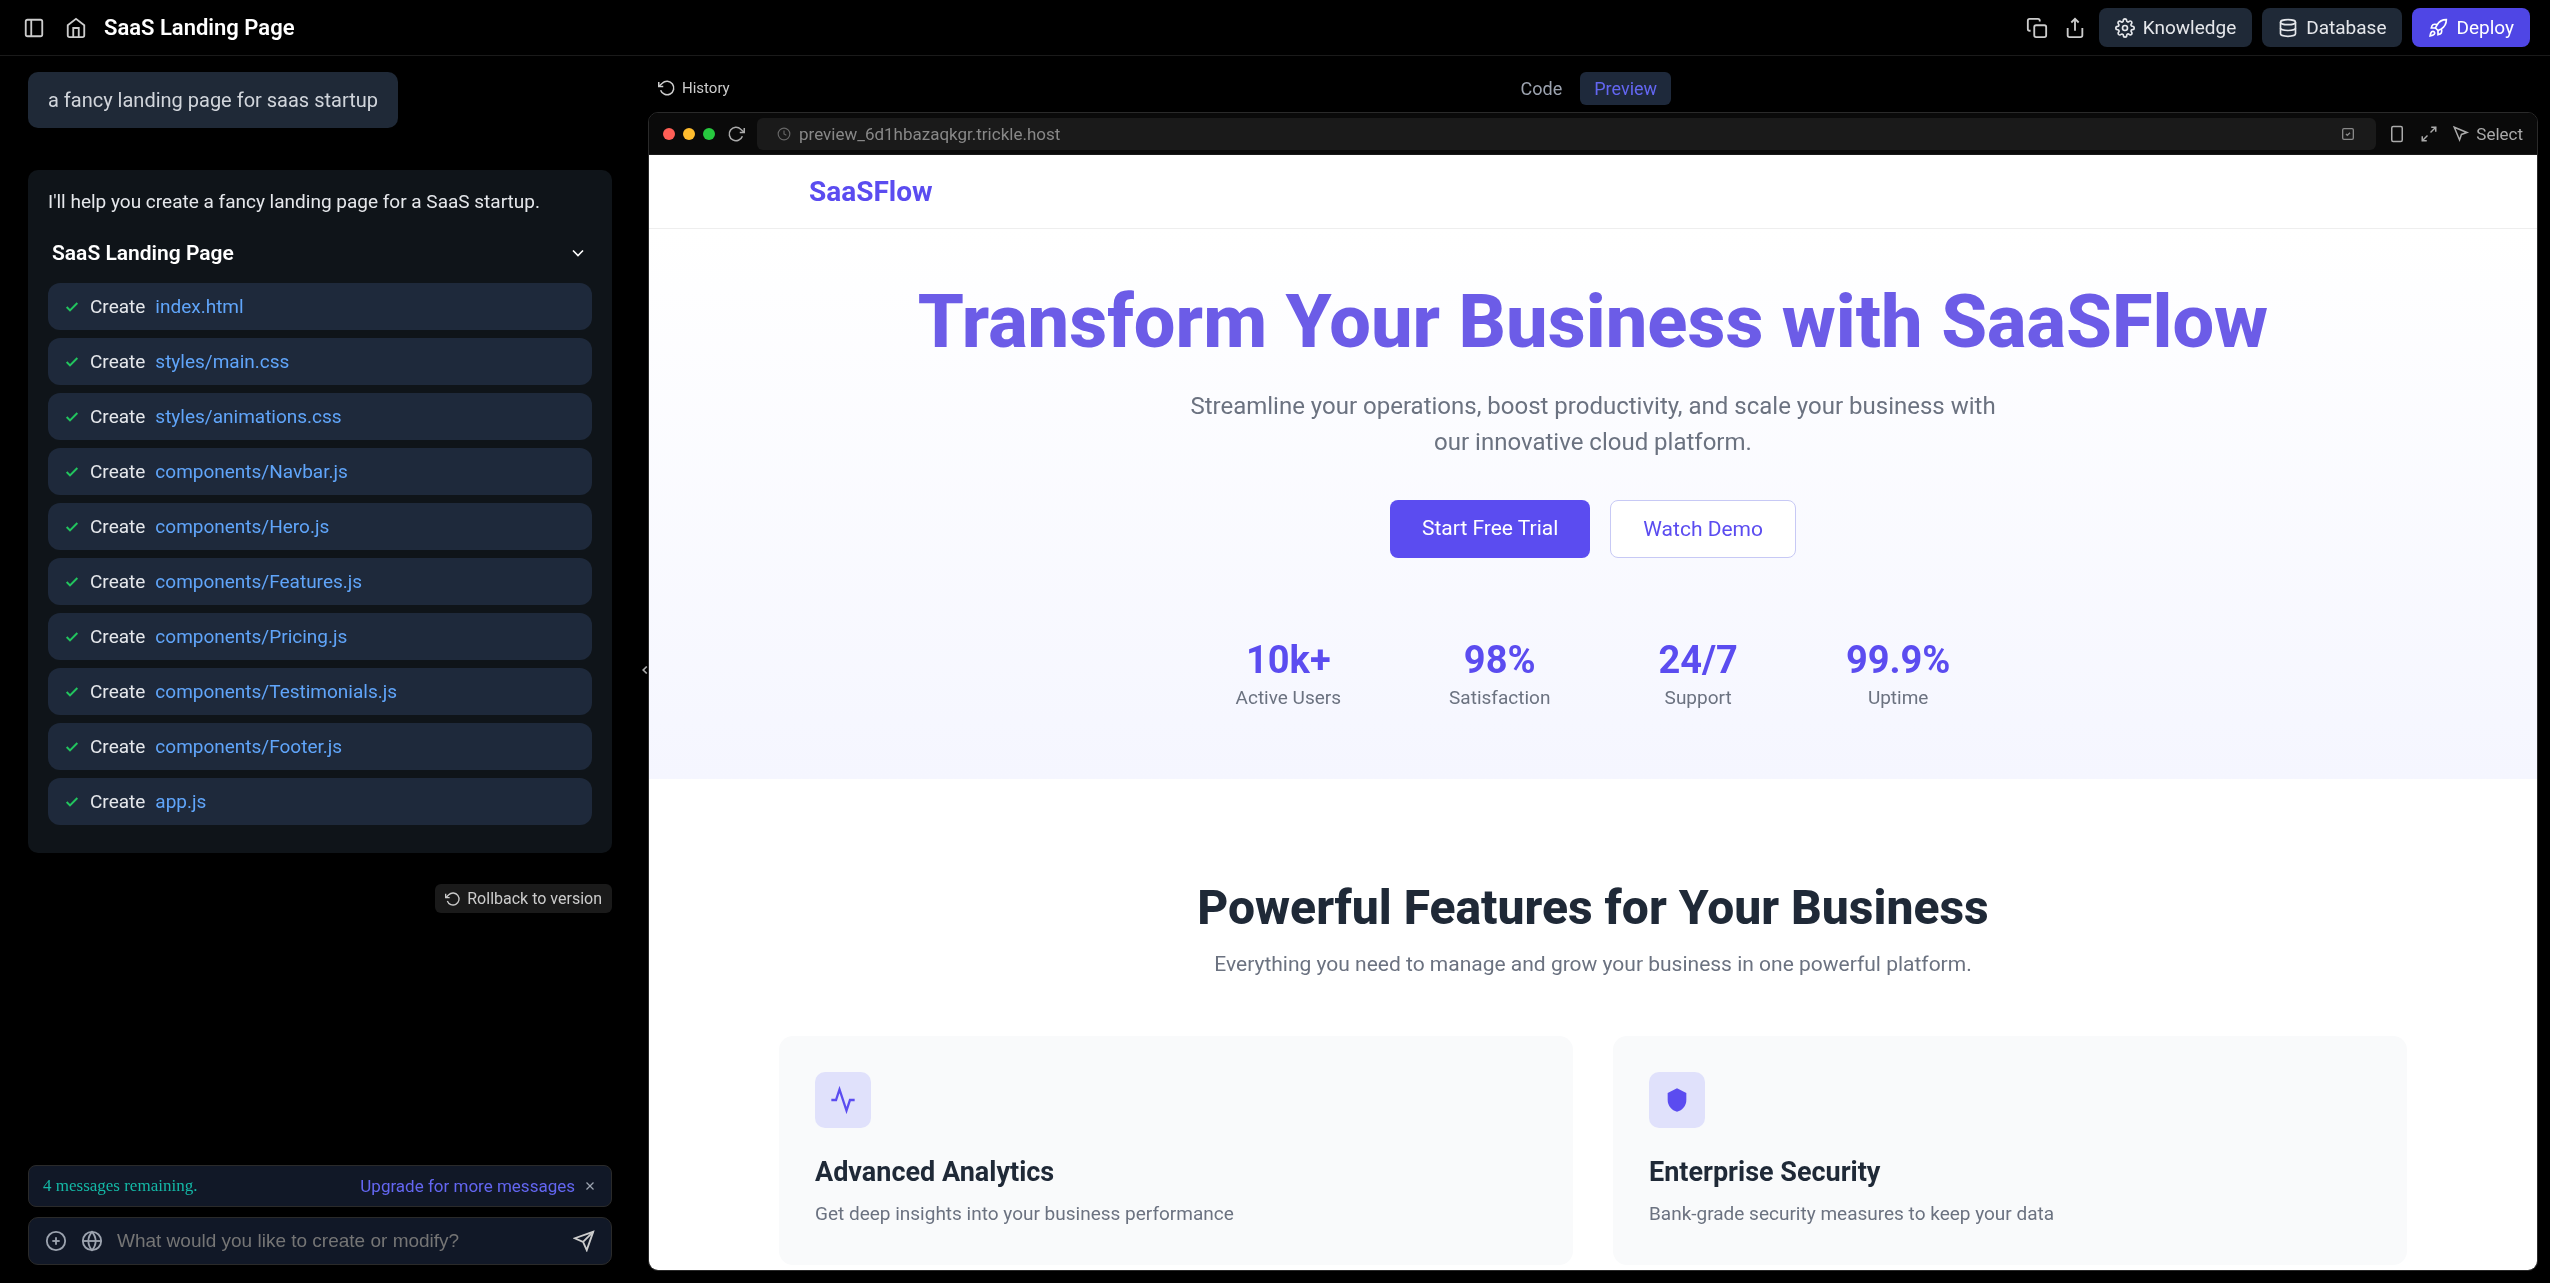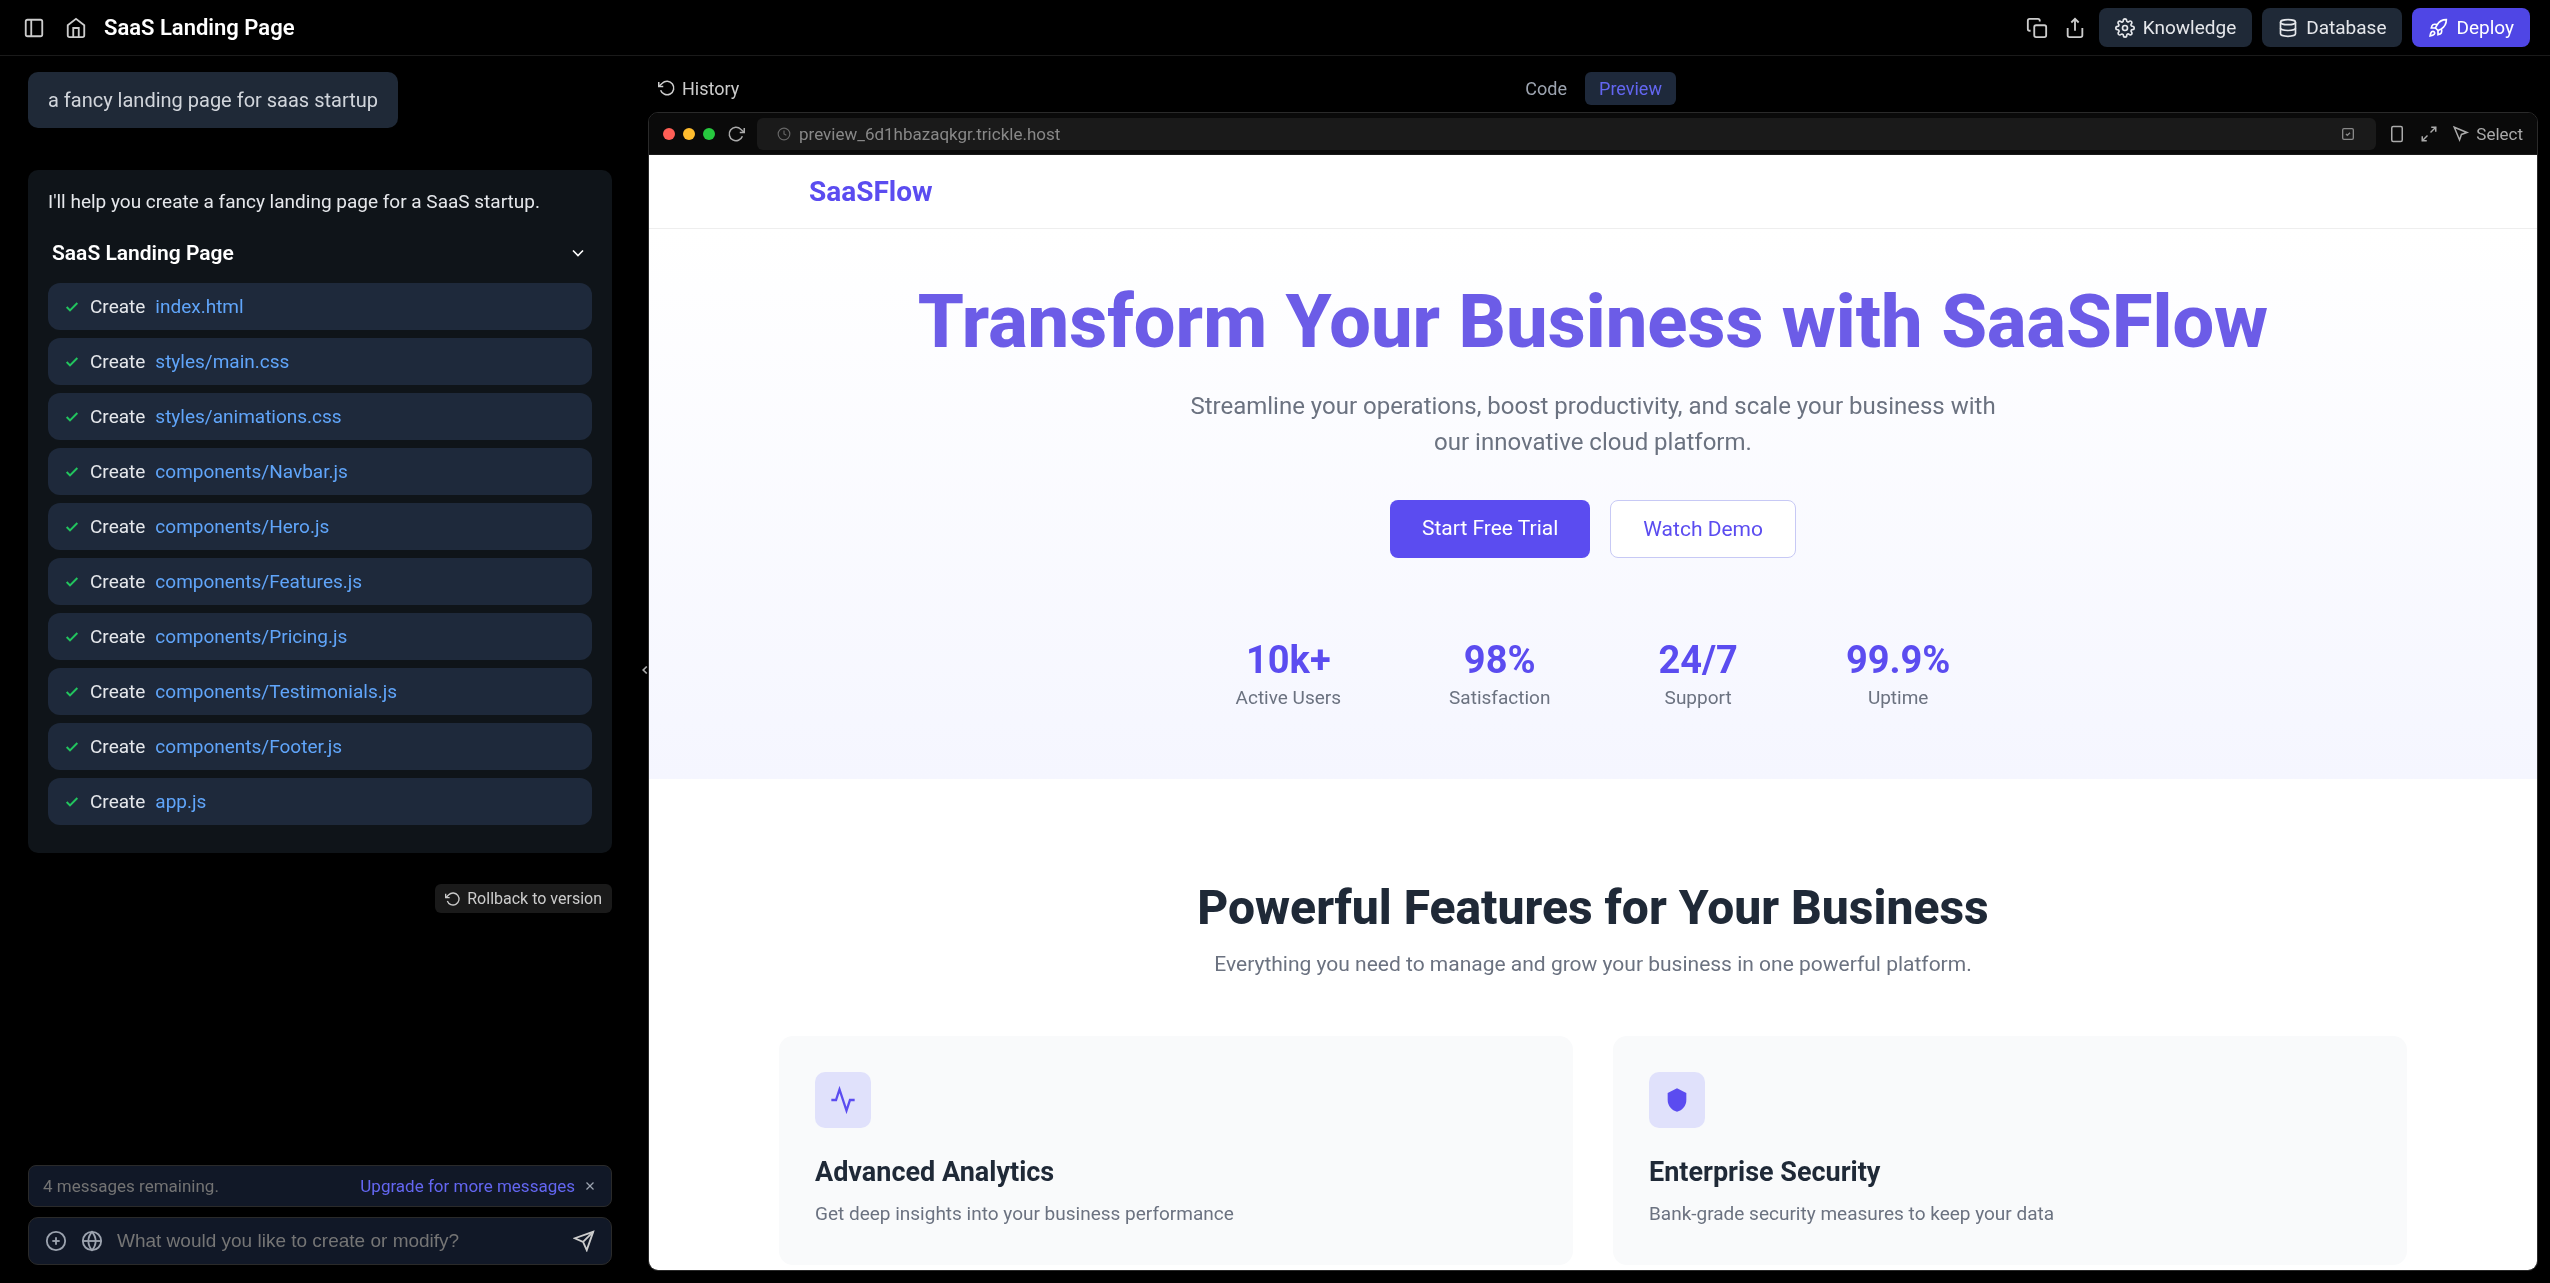--- a/index.html
+++ b/index.html
@@ -26,31 +26,31 @@
 .task-header { display: flex; justify-content: space-between; align-items: center; padding: 8px 4px 18px 4px; font-size: 21px; font-weight: 600; color: #fff; cursor: pointer; }
 .task-item { background: #1e293b; border-radius: 12px; padding: 12px 16px; margin-bottom: 8px; display: flex; align-items: center; gap: 10px; font-size: 19px; }
 .check-icon { color: #22c55e; }
 .task-action { color: #e5e7eb; }
 .task-file { color: #60a5fa; }
 
 .rollback { position: absolute; right: 28px; top: 828px; background: #1a1a1a; padding: 5px 10px; border-radius: 6px; font-size: 16px; display: flex; align-items: center; gap: 6px; color: #ccc; }
 
 .sidebar-footer { position: absolute; bottom: 18px; left: 28px; right: 28px; }
 .upgrade-bar { background: #111827; border: 1px solid #2a2a2a; border-radius: 8px; padding: 10px 14px; display: flex; justify-content: space-between; align-items: center; font-size: 17px; margin-bottom: 10px; }
-.upgrade-bar .left { color: #737373; }
+.upgrade-bar .left { color: #14b8a6; font-family: Liberation Serif, serif; }
 .upgrade-bar .right { color: #6366f1; display: flex; align-items: center; gap: 8px; }
 .input-bar { background: #111827; border: 1px solid #2a2a2a; border-radius: 10px; padding: 12px 16px; display: flex; align-items: center; gap: 14px; }
 .input-bar input { flex: 1; background: transparent; border: none; color: #9ca3af; font-size: 19px; outline: none; }
 
 .collapse-handle { position: absolute; left: 636px; top: 50%; transform: translateY(-50%); width: 18px; height: 44px; display: flex; align-items: center; justify-content: center; color: #aaa; cursor: pointer; z-index: 5; }
 
 
 .preview-area { flex: 1; background: #000; padding: 8px 12px 12px 8px; display: flex; flex-direction: column; }
 .preview-toolbar { height: 48px; display: flex; align-items: center; justify-content: space-between; padding: 0 10px; }
-.history-btn { display: flex; align-items: center; gap: 6px; color: #ccc; font-size: 18px; cursor: pointer; }
+.history-btn { display: flex; align-items: center; gap: 6px; color: #ccc; font-size: 15px; cursor: pointer; }
 .view-tabs { display: flex; gap: 4px; align-items: center; }
 .view-tab { padding: 6px 14px; border-radius: 6px; font-size: 18px; color: #9ca3af; cursor: pointer; }
 .view-tab.active { background: #1e293b; color: #6366f1; }
 
 .browser-frame { flex: 1; border: 1px solid #2a2a2a; border-radius: 10px; overflow: hidden; display: flex; flex-direction: column; }
 .browser-bar { height: 42px; background: #0a0a0a; display: flex; align-items: center; padding: 0 14px; gap: 12px; border-bottom: 1px solid #1a1a1a; }
 .traffic { display: flex; gap: 8px; }
 .dot { width: 12px; height: 12px; border-radius: 50%; }
 .dot.red { background: #ff5f56; }
 .dot.yellow { background: #ffbd2e; }

